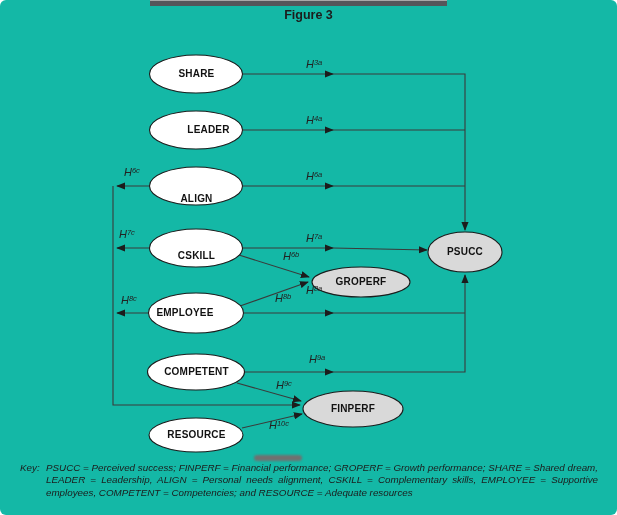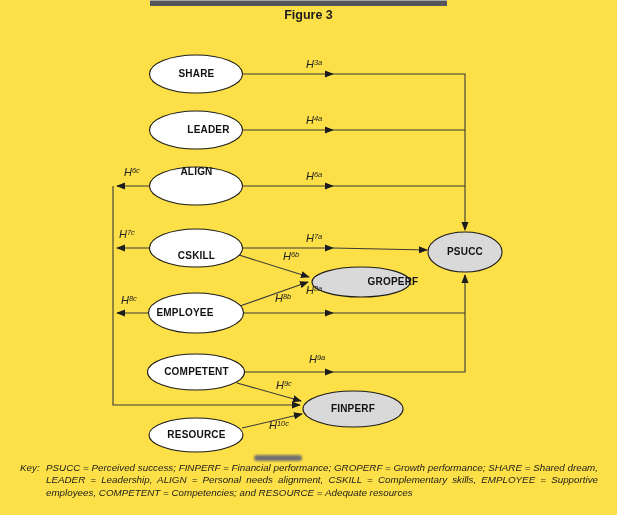--- a/index.html
+++ b/index.html
@@ -1,18 +1,18 @@
 <!DOCTYPE html>
 <html><head>
 <meta charset="utf-8">
 <style>
   html,body{margin:0;padding:0;background:#fff;}
   .page{
-    position:relative;width:617px;height:515px;background:#fde047;
-    font-family:"Liberation Sans", sans-serif;color:#1c1c1c;overflow:hidden;
+    position:relative;width:617px;height:515px;background:#14b8a6;
+    font-family:"Liberation Sans", sans-serif;color:#1c1c1c;overflow:hidden;border-radius:6px;
   }
   .topbar{position:absolute;left:150px;top:0;width:297px;height:5px;background:#55565a;border-top:1px solid #a8a8a8;}
   .artifact{position:absolute;left:254px;top:455px;width:48px;height:6px;background:#707070;border-radius:3px;filter:blur(1px);}
   .title{position:absolute;left:0;top:8px;width:617px;text-align:center;font-weight:bold;font-size:12.5px;}
   .subtitle{position:absolute;left:0;top:26px;width:617px;text-align:center;font-size:12px;}
   svg.diagram{position:absolute;left:0;top:0;width:617px;height:515px;}
   .node-label{position:absolute;text-align:center;font-weight:bold;font-size:10px;letter-spacing:.2px;color:#111;}
   .hyp{position:absolute;font-style:italic;font-size:11px;color:#222;white-space:nowrap;}
   .hyp .sup{font-size:7.5px;position:relative;top:-3.5px;}
   .key-row{position:absolute;left:20px;top:462px;width:580px;display:flex;font-style:italic;font-size:9.8px;line-height:12.4px;}
@@ -70,27 +70,27 @@
     <ellipse cx="196" cy="372" rx="48.5" ry="18" fill="#ffffff" stroke="#1c1c1c" stroke-width="1.1"></ellipse>
     <ellipse cx="196" cy="435" rx="47" ry="17" fill="#ffffff" stroke="#1c1c1c" stroke-width="1.1"></ellipse>
 
     <ellipse cx="465" cy="252" rx="37" ry="20" fill="#d9d9d9" stroke="#1c1c1c" stroke-width="1.1"></ellipse>
     <ellipse cx="361" cy="282" rx="49" ry="15" fill="#d9d9d9" stroke="#1c1c1c" stroke-width="1.1"></ellipse>
     <ellipse cx="353" cy="409" rx="50" ry="18" fill="#d9d9d9" stroke="#1c1c1c" stroke-width="1.1"></ellipse>
   </svg>
 
   <div class="node-label" style="left:150px;top:68px;width:93px;">SHARE</div>
   <div class="node-label" style="left:150px;top:124px;width:117px;">LEADER</div>
-  <div class="node-label" style="left:150px;top:166px;width:93px;">ALIGN</div>
+  <div class="node-label" style="left:150px;top:193px;width:93px;">ALIGN</div>
   <div class="node-label" style="left:150px;top:242px;width:93px;margin-top:8px;">CSKILL</div>
   <div class="node-label" style="left:149px;top:307px;width:72px;">EMPLOYEE</div>
   <div class="node-label" style="left:148px;top:366px;width:97px;">COMPETENT</div>
   <div class="node-label" style="left:149px;top:429px;width:95px;">RESOURCE</div>
   <div class="node-label" style="left:428px;top:246px;width:74px;">PSUCC</div>
-  <div class="node-label" style="left:312px;top:276px;width:98px;padding-left:32px;">GROPERF</div>
+  <div class="node-label" style="left:312px;top:276px;width:98px;">GROPERF</div>
   <div class="node-label" style="left:303px;top:403px;width:100px;">FINPERF</div>
 
   <div class="hyp" style="left:306px;top:58px;"><span>H</span><span class="sup">3a</span></div>
   <div class="hyp" style="left:306px;top:114px;"><span>H</span><span class="sup">4a</span></div>
   <div class="hyp" style="left:306px;top:170px;"><span>H</span><span class="sup">6a</span></div>
   <div class="hyp" style="left:124px;top:166px;"><span>H</span><span class="sup">6c</span></div>
   <div class="hyp" style="left:306px;top:232px;"><span>H</span><span class="sup">7a</span></div>
   <div class="hyp" style="left:283px;top:250px;"><span>H</span><span class="sup">6b</span></div>
   <div class="hyp" style="left:119px;top:228px;"><span>H</span><span class="sup">7c</span></div>
   <div class="hyp" style="left:306px;top:284px;"><span>H</span><span class="sup">8a</span></div>

